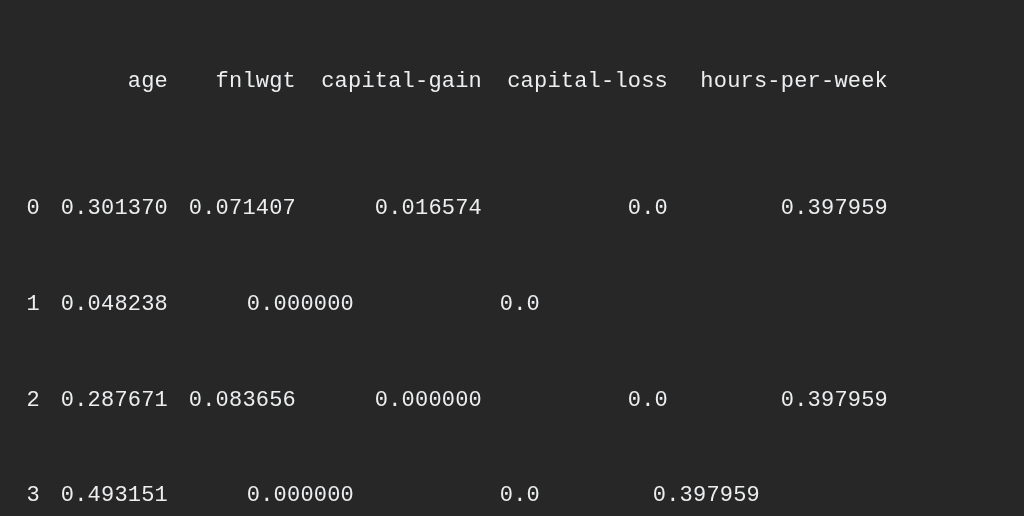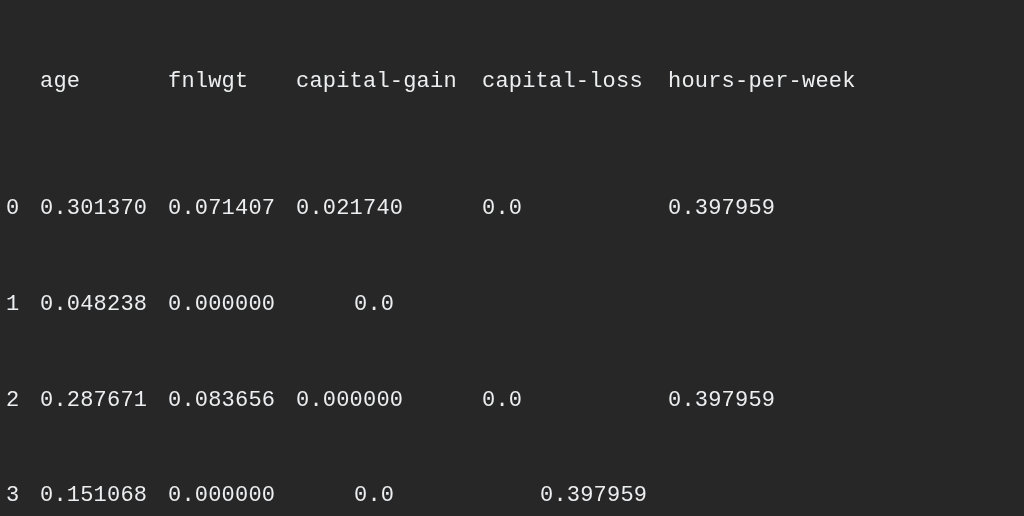--- a/index.html
+++ b/index.html
@@ -15,21 +15,21 @@
     overflow: hidden;
   }
   .table-wrap {
     padding: 2px 6px 0 6px;
     white-space: pre;
   }
   .row {
     display: flex;
   }
   .cell {
-    text-align: left;
+    text-align: right;
     letter-spacing: 0.2px;
   }
   .idx { width: 34px; }
   .age { width: 128px; }
   .fnl { width: 128px; }
   .cg  { width: 186px; }
   .cl  { width: 186px; }
   .hpw { width: 220px; }
   .extra { flex: 1 1 auto; } 
 </style>
@@ -40,24 +40,24 @@
   <div class="row">
     <span class="cell idx"></span>
     <span class="cell age">age</span>
     <span class="cell fnl">fnlwgt</span>
     <span class="cell cg">capital-gain</span>
     <span class="cell cl">capital-loss</span>
     <span class="cell hpw">hours-per-week</span>
     <span class="cell extra"></span>
   </div>
 
-  <div class="row"><span class="cell idx">0</span><span class="cell age">0.301370</span><span class="cell fnl">0.071407</span><span class="cell cg">0.021740</span><span class="cell cl">0.0</span><span class="cell hpw">0.397959</span><span class="cell extra"></span></div>
+  <div class="row"><span class="cell idx">0</span><span class="cell age">0.301370</span><span class="cell fnl">0.071407</span><span class="cell cg">0.016574</span><span class="cell cl">0.0</span><span class="cell hpw">0.397959</span><span class="cell extra"></span></div>
   <div class="row"><span class="cell idx">1</span><span class="cell fnl">0.048238</span><span class="cell cg">0.000000</span><span class="cell cl">0.0</span><span class="cell extra"></span></div>
   <div class="row"><span class="cell idx">2</span><span class="cell age">0.287671</span><span class="cell fnl">0.083656</span><span class="cell cg">0.000000</span><span class="cell cl">0.0</span><span class="cell hpw">0.397959</span><span class="cell extra"></span></div>
-  <div class="row"><span class="cell idx">3</span><span class="cell fnl">0.151068</span><span class="cell cg">0.000000</span><span class="cell cl">0.0</span><span class="cell hpw">0.397959</span><span class="cell extra"></span></div>
+  <div class="row"><span class="cell idx">3</span><span class="cell age">0.493151</span><span class="cell cg">0.000000</span><span class="cell cl">0.0</span><span class="cell hpw">0.397959</span><span class="cell extra"></span></div>
   
   
   
   
   
   
   
   
   
   

